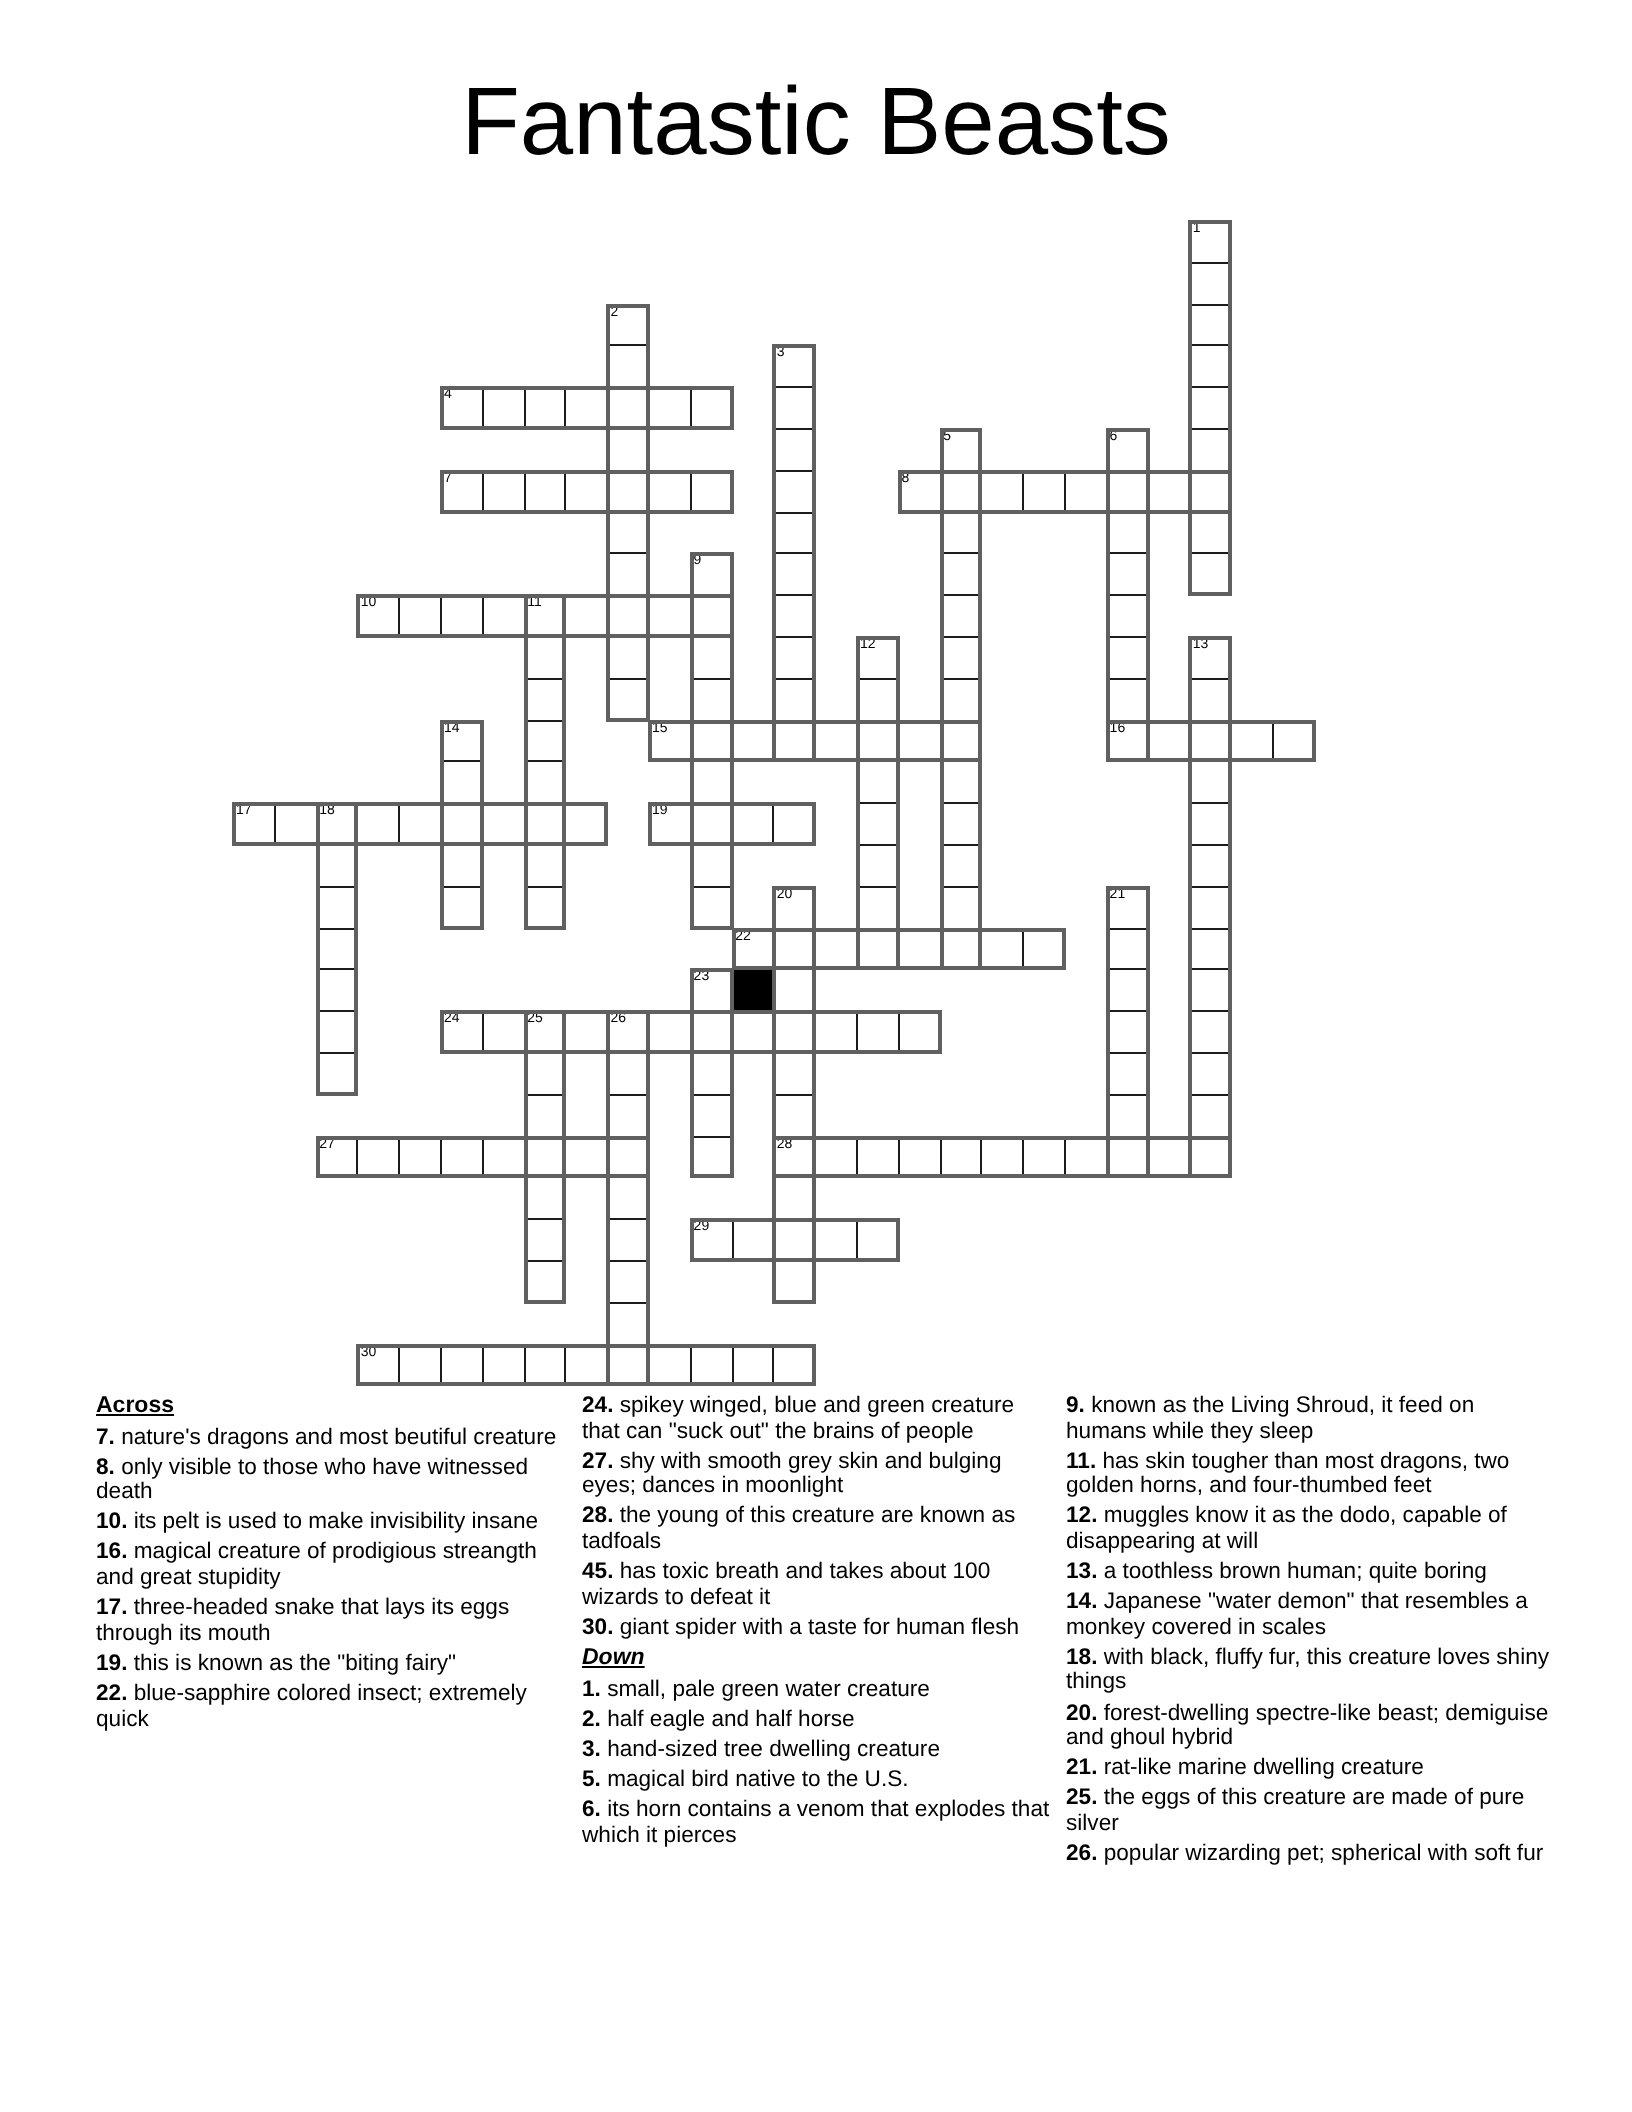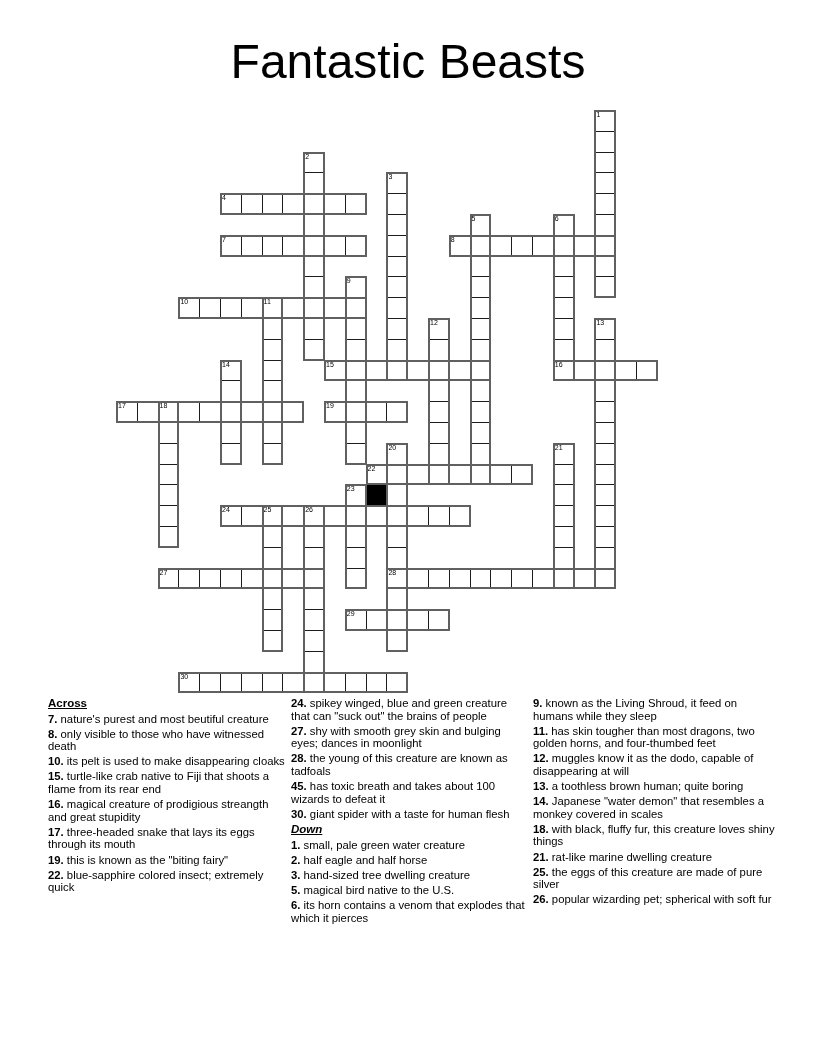--- a/index.html
+++ b/index.html
@@ -374,24 +374,23 @@
     <div class="word" style="left: 157.6px; top: 401.2px; width: 21.8px; height: 146.6px;"></div>
     <div class="word" style="left: 386.4px; top: 442.8px; width: 21.8px; height: 209px;"></div>
     <div class="word" style="left: 552.8px; top: 442.8px; width: 21.8px; height: 146.6px;"></div>
     <div class="word" style="left: 344.8px; top: 484.4px; width: 21.8px; height: 105px;"></div>
     <div class="word" style="left: 261.6px; top: 505.2px; width: 21.8px; height: 146.6px;"></div>
     <div class="word" style="left: 303.2px; top: 505.2px; width: 21.8px; height: 188.2px;"></div>
   </div>
 
 <div class="clue-col" id="clue-col-1">
     <div class="clue-heading">Across</div>
-    <div class="clue"><span class="cnum">7. </span><span class="ctext">nature's purest and most beutiful creature</span></div>
+    <div class="clue"><span class="cnum">7. </span><span class="ctext">nature's dragons and most beutiful creature</span></div>
     <div class="clue"><span class="cnum">8. </span><span class="ctext">only visible to those who have witnessed death</span></div>
-    <div class="clue"><span class="cnum">10. </span><span class="ctext">its pelt is used to make disappearing cloaks</span></div>
-    <div class="clue"><span class="cnum">15. </span><span class="ctext">turtle-like crab native to Fiji that shoots a flame from its rear end</span></div>
+    <div class="clue"><span class="cnum">10. </span><span class="ctext">its pelt is used to make invisibility insane</span></div>
     <div class="clue"><span class="cnum">16. </span><span class="ctext">magical creature of prodigious streangth and great stupidity</span></div>
     <div class="clue"><span class="cnum">17. </span><span class="ctext">three-headed snake that lays its eggs through its mouth</span></div>
     <div class="clue"><span class="cnum">19. </span><span class="ctext">this is known as the "biting fairy"</span></div>
     <div class="clue"><span class="cnum">22. </span><span class="ctext">blue-sapphire colored insect; extremely quick</span></div>
   </div>
 <div class="clue-col" id="clue-col-2">
     <div class="clue"><span class="cnum">24. </span><span class="ctext">spikey winged, blue and green creature that can "suck out" the brains of people</span></div>
     <div class="clue"><span class="cnum">27. </span><span class="ctext">shy with smooth grey skin and bulging eyes; dances in moonlight</span></div>
     <div class="clue"><span class="cnum">28. </span><span class="ctext">the young of this creature are known as tadfoals</span></div>
     <div class="clue"><span class="cnum">45. </span><span class="ctext">has toxic breath and takes about 100 wizards to defeat it</span></div>
@@ -403,16 +402,17 @@
     <div class="clue"><span class="cnum">5. </span><span class="ctext">magical bird native to the U.S.</span></div>
     <div class="clue"><span class="cnum">6. </span><span class="ctext">its horn contains a venom that explodes that which it pierces</span></div>
   </div>
 <div class="clue-col" id="clue-col-3">
     <div class="clue"><span class="cnum">9. </span><span class="ctext">known as the Living Shroud, it feed on humans while they sleep</span></div>
     <div class="clue"><span class="cnum">11. </span><span class="ctext">has skin tougher than most dragons, two golden horns, and four-thumbed feet</span></div>
     <div class="clue"><span class="cnum">12. </span><span class="ctext">muggles know it as the dodo, capable of disappearing at will</span></div>
     <div class="clue"><span class="cnum">13. </span><span class="ctext">a toothless brown human; quite boring</span></div>
     <div class="clue"><span class="cnum">14. </span><span class="ctext">Japanese "water demon" that resembles a monkey covered in scales</span></div>
     <div class="clue"><span class="cnum">18. </span><span class="ctext">with black, fluffy fur, this creature loves shiny things</span></div>
+    <div class="clue"><span class="cnum">20. </span><span class="ctext">forest-dwelling spectre-like beast; demiguise and ghoul hybrid</span></div>
     <div class="clue"><span class="cnum">21. </span><span class="ctext">rat-like marine dwelling creature</span></div>
     <div class="clue"><span class="cnum">25. </span><span class="ctext">the eggs of this creature are made of pure silver</span></div>
     <div class="clue"><span class="cnum">26. </span><span class="ctext">popular wizarding pet; spherical with soft fur</span></div>
   </div>
 
 </body></html>

